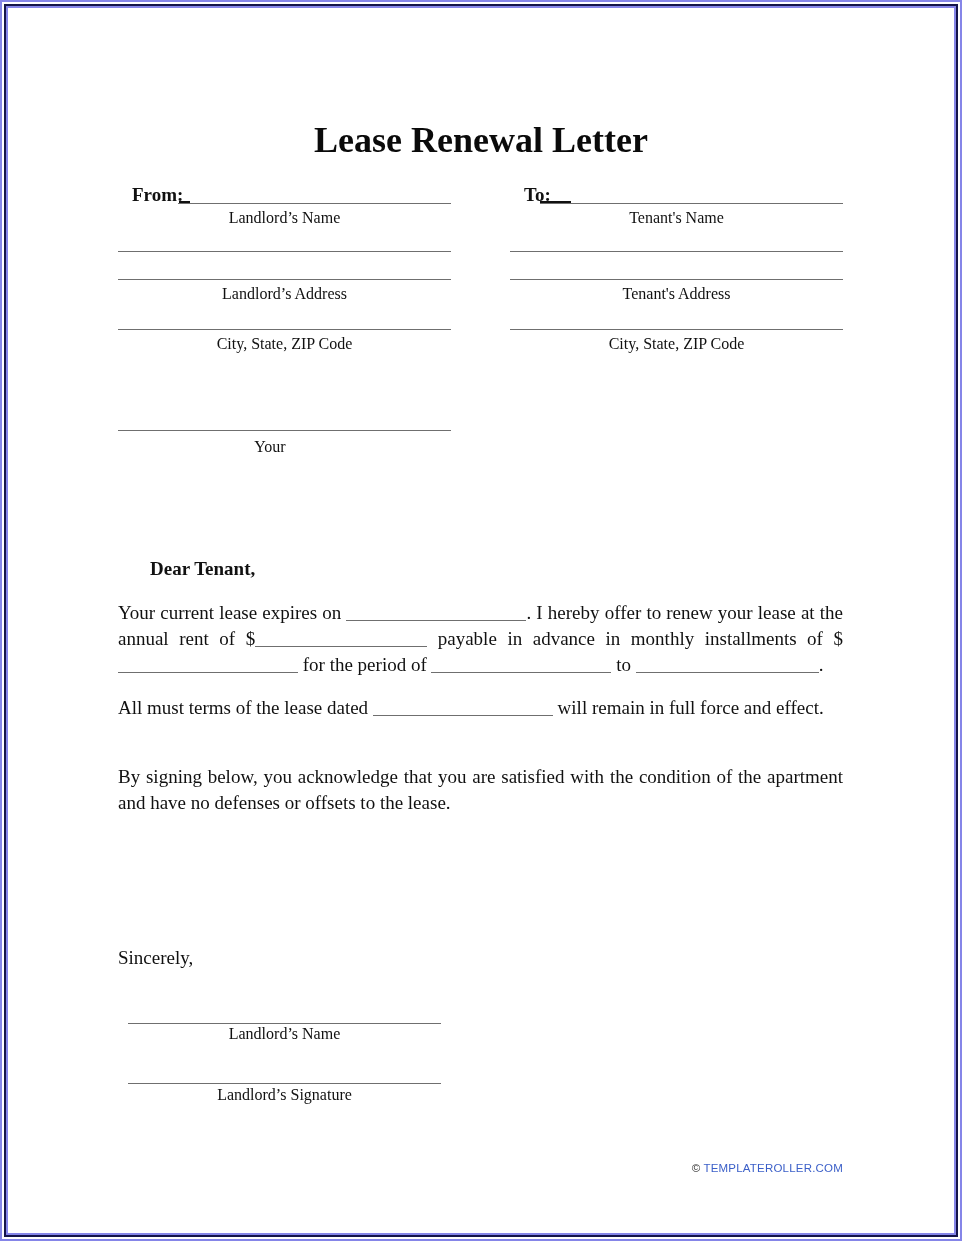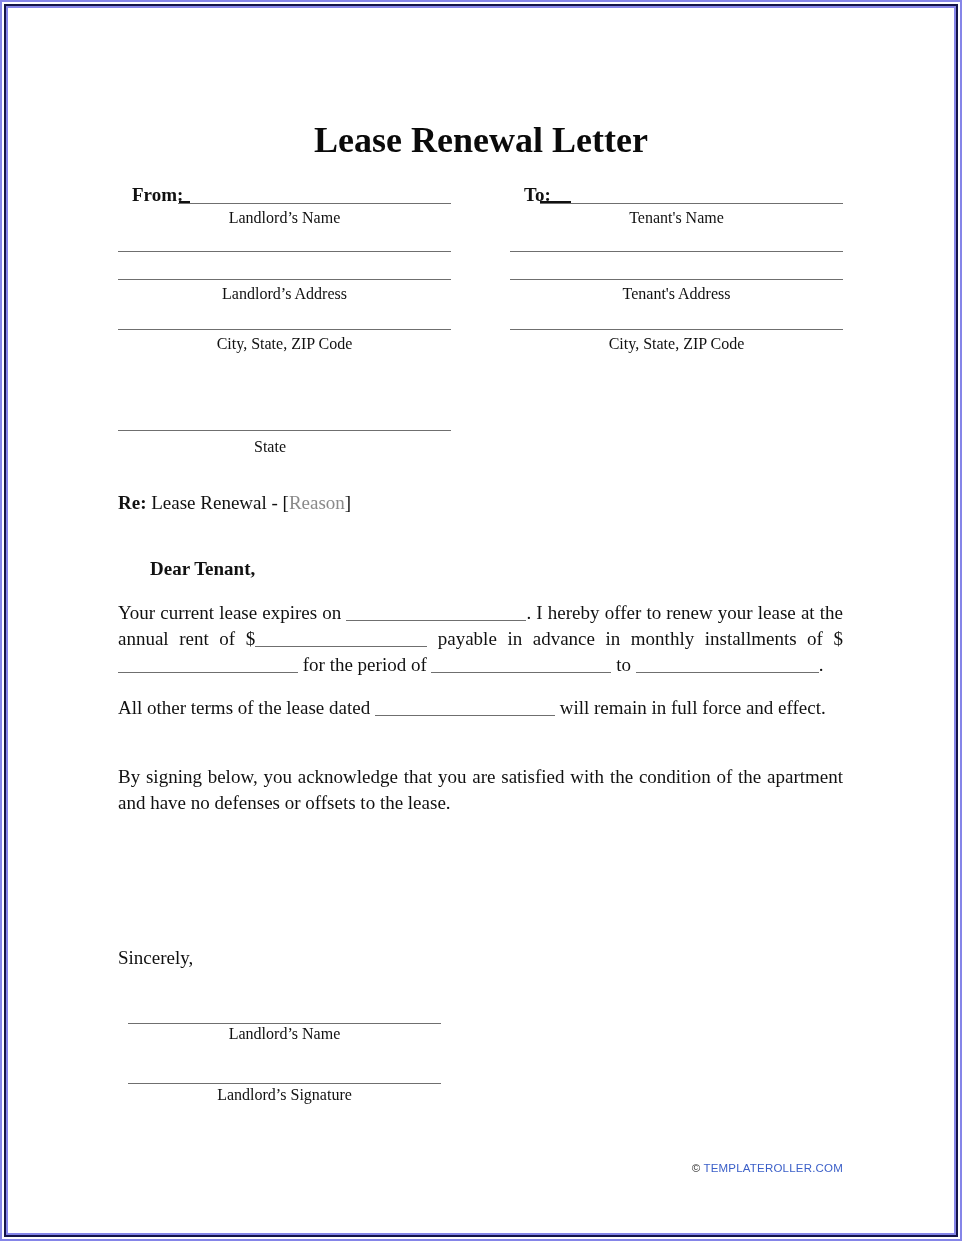--- a/index.html
+++ b/index.html
@@ -94,47 +94,43 @@
       <span class="bold-stub" style="left:61px;width:11px;"></span>
     </div>
     <div class="rule" style="top:203px;left:60px;width:273px;"></div>
     <div class="cap" style="top:208px;">Landlord’s Name</div>
     <div class="rule" style="top:251px;"></div>
     <div class="rule" style="top:279px;"></div>
     <div class="cap" style="top:284px;">Landlord’s Address</div>
     <div class="rule" style="top:329px;"></div>
     <div class="cap" style="top:334px;">City, State, ZIP Code</div>
     <div class="rule" style="top:430px;"></div>
-    <div class="cap" style="top:437px;left:0;width:304px;">State</div>
+    <div class="cap" style="top:437px;left:0;width:304px;">Your</div>
   </div>
 
   <div class="col col-right" style="top:0;">
     <div class="header-line">
       <span class="lbl">To:</span>
       <span class="bold-stub" style="left:30px;width:31px;"></span>
     </div>
     <div class="rule" style="top:203px;left:30px;width:303px;"></div>
     <div class="cap" style="top:208px;">Tenant's Name</div>
     <div class="rule" style="top:251px;"></div>
     <div class="rule" style="top:279px;"></div>
     <div class="cap" style="top:284px;">Tenant's Address</div>
     <div class="rule" style="top:329px;"></div>
     <div class="cap" style="top:334px;">City, State, ZIP Code</div>
   </div>
 
-  <div class="abs re">
-    <b>Re:</b>
-    <span>Lease Renewal - </span><span>[</span><span class="placeholder">Reason</span><span>]</span>
-  </div>
 
   <div class="abs salutation">Dear Tenant,</div>
 
   <div class="para" style="top:600px;"><span>Your current lease expires on </span><span class="blank w180"></span><span>. I hereby offer to renew your lease at the annual rent of $</span><span class="blank w172"></span><span> payable in advance in monthly installments of $</span><span class="blank w180"></span><span> for the period of </span><span class="blank w180"></span><span> to </span><span class="blank w183"></span><span>.</span></div>
 
-  <div class="para" style="top:695px;"><span>All other terms of the lease dated </span><span class="blank w184"></span><span> will remain in full force and effect.</span></div>
+  <div class="para" style="top:695px;"><span>All must terms of the lease dated </span><span class="blank w184"></span><span> will remain in full force and effect.</span></div>
 
   <div class="para" style="top:764px;">By signing below, you acknowledge that you are satisfied with the condition of the apartment and have no defenses or offsets to the lease.</div>
 
 
   <div class="abs sincerely">Sincerely,</div>
 
   <div class="sig" style="top:0;">
     <div class="rule" style="top:1023px;"></div>
     <div class="cap" style="top:1024px;">Landlord’s Name</div>
     <div class="rule" style="top:1083px;"></div>

